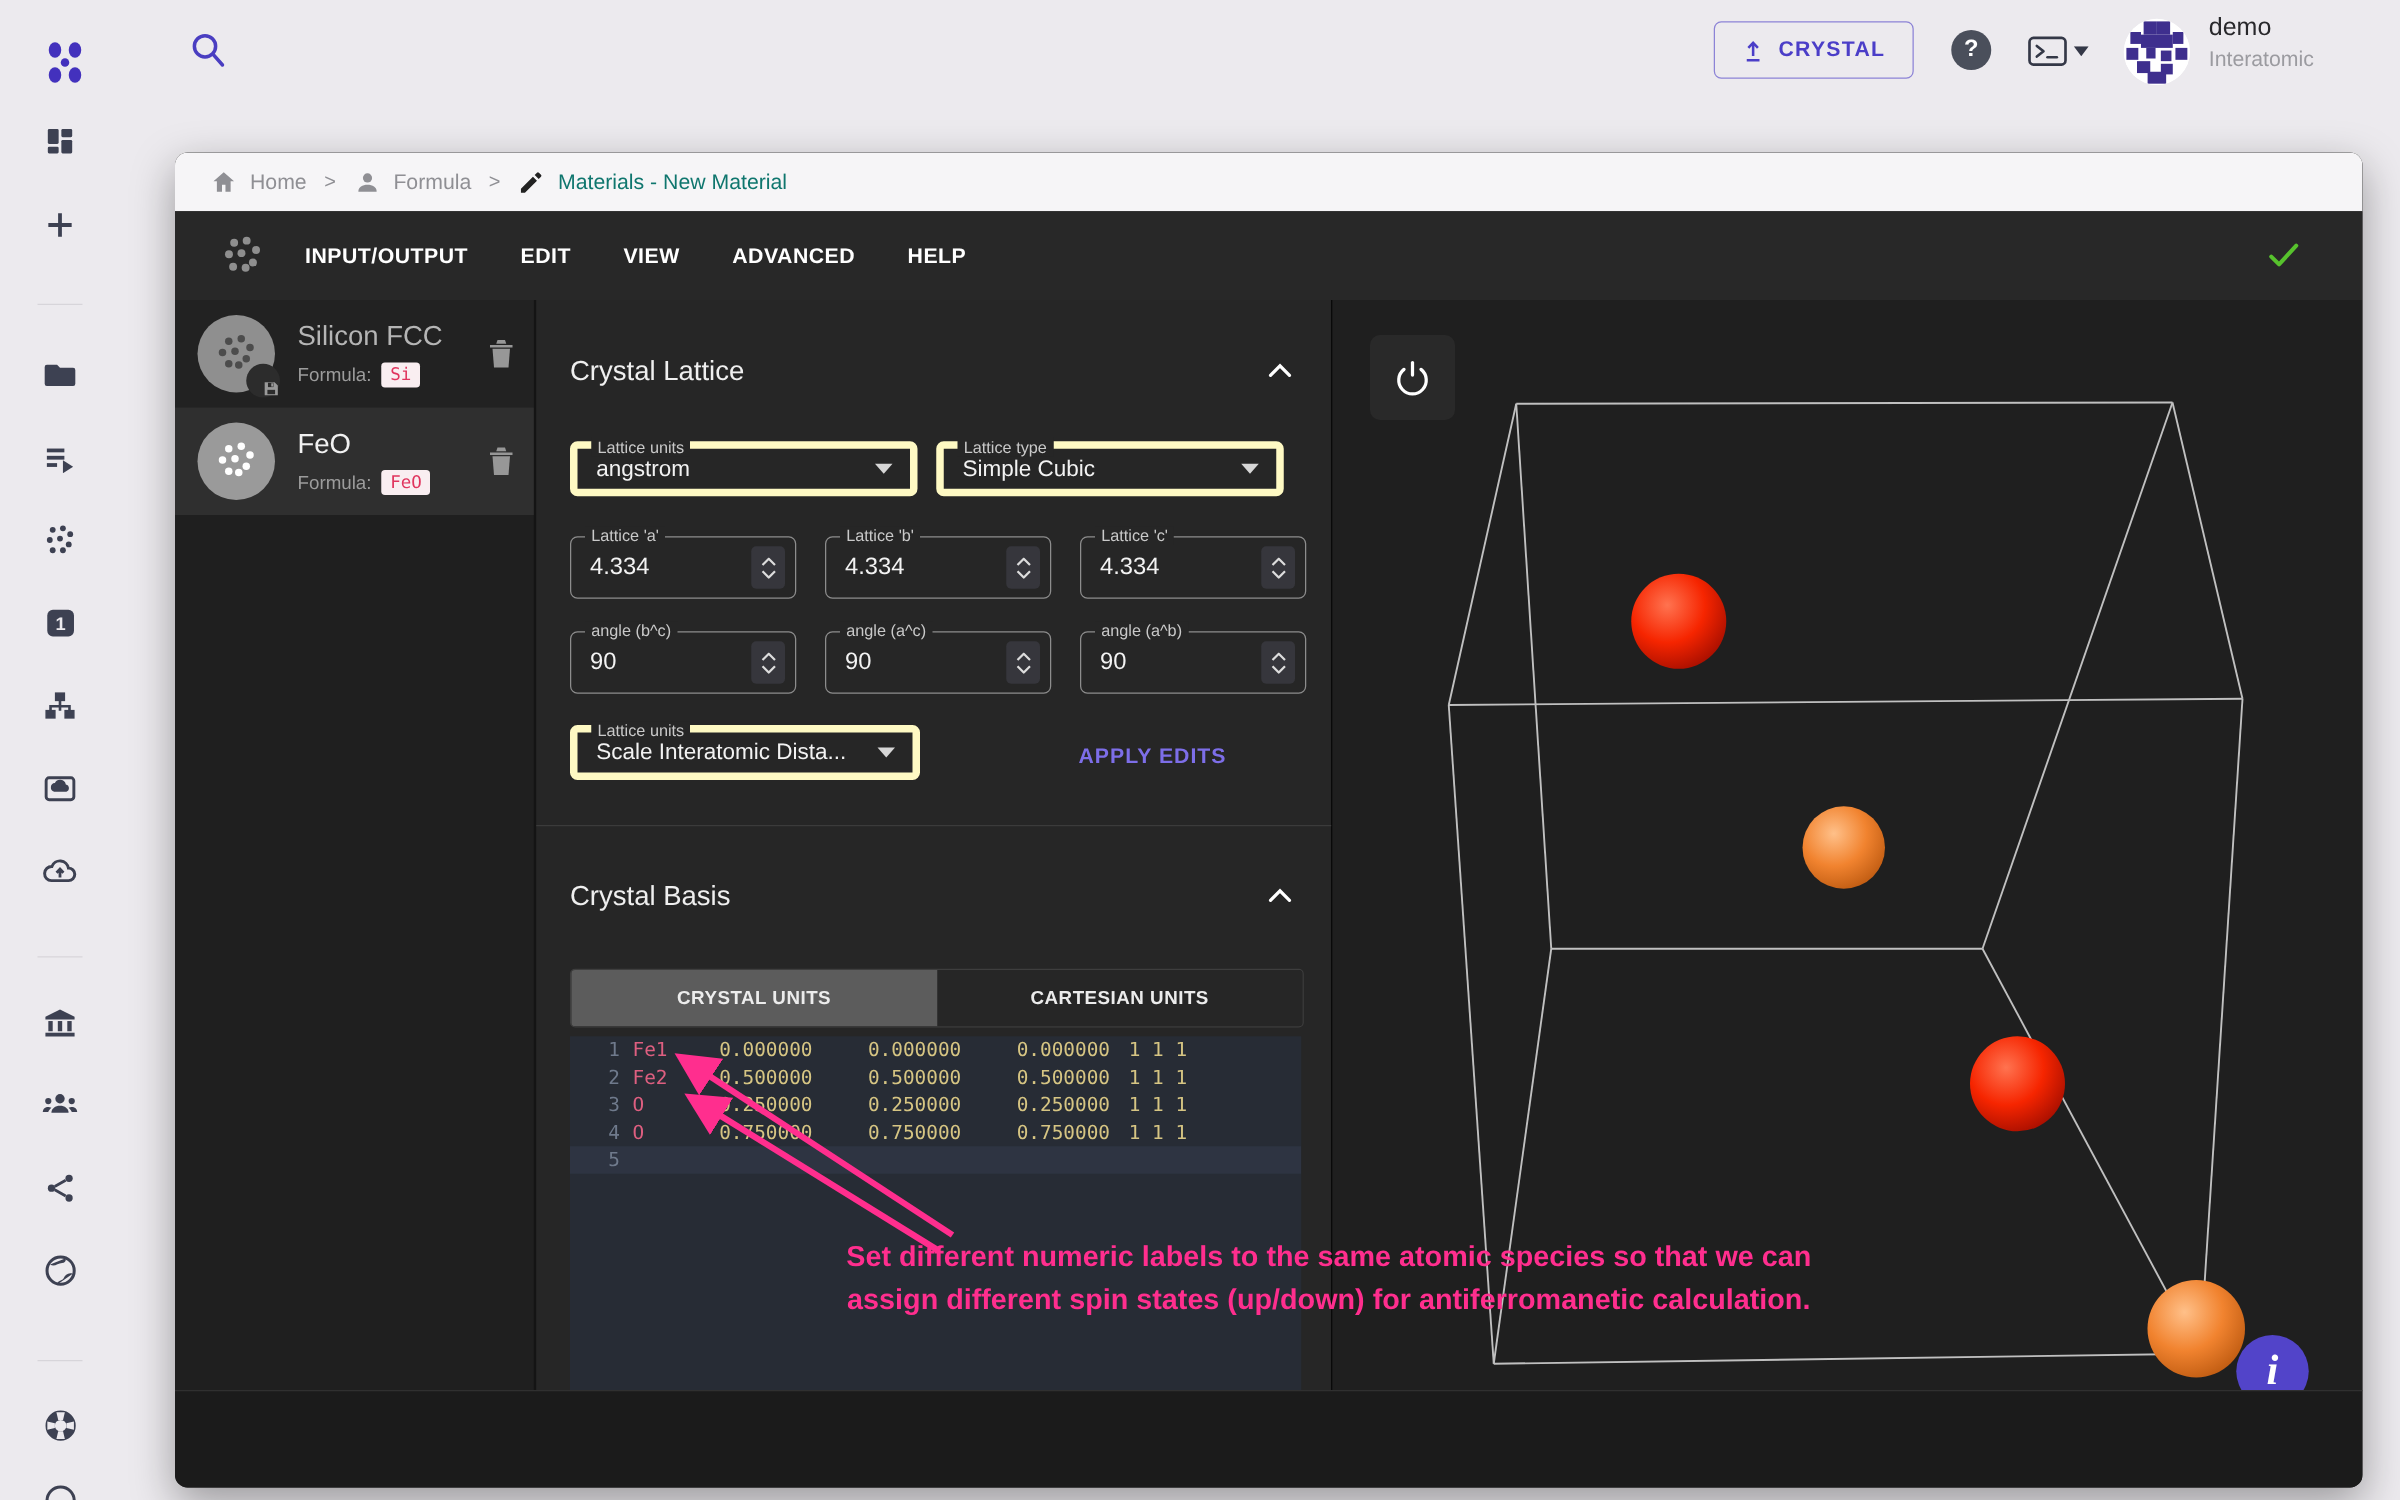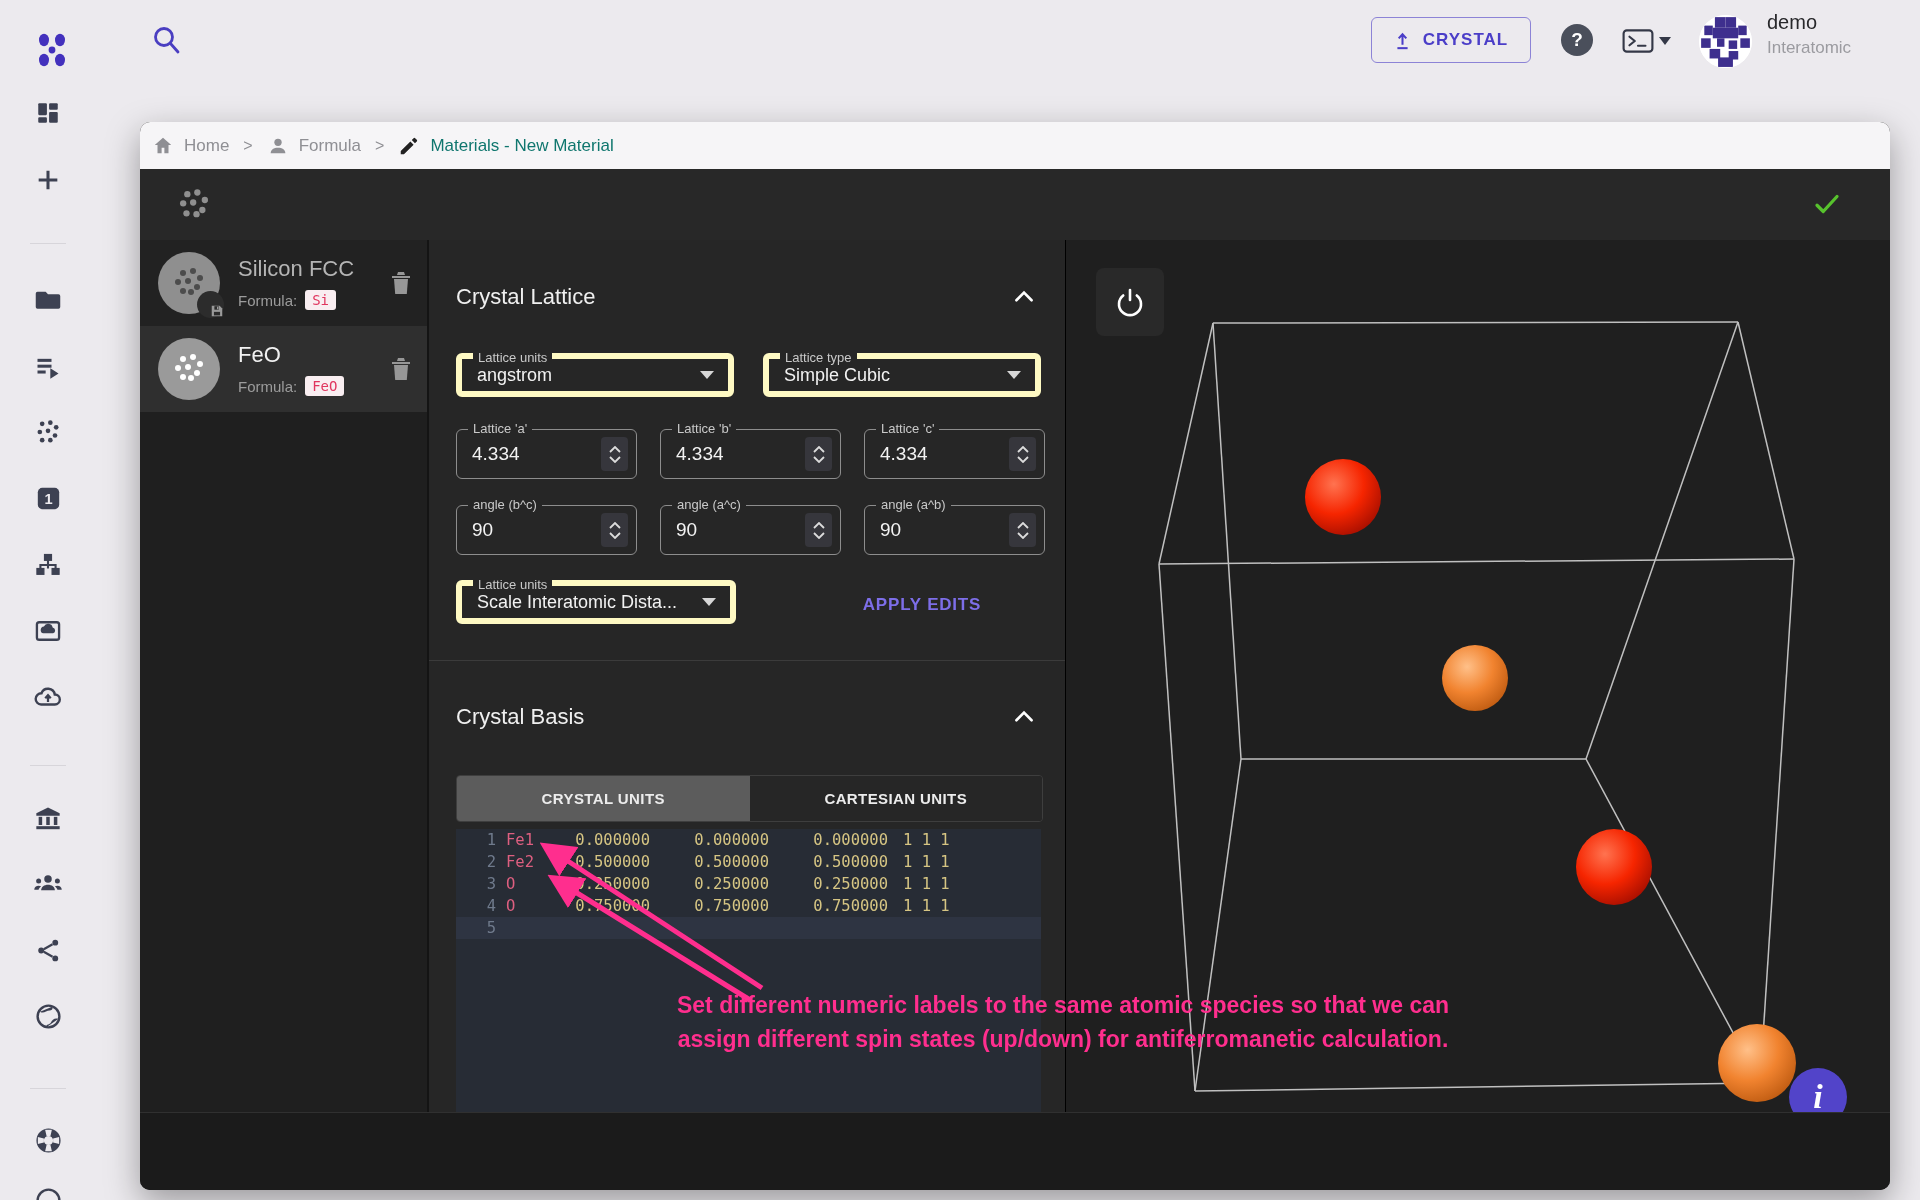--- a/index.html
+++ b/index.html
@@ -20,21 +20,21 @@
     display:flex;align-items:center;justify-content:center;font-weight:bold;font-size:19px;cursor:pointer}
   .term-btn{position:absolute;left:1622px;top:26px;width:62px;height:30px;display:flex;align-items:center;gap:5px;cursor:pointer;color:#343847}
   .avatar{position:absolute;left:1699px;top:15px;width:53px;height:53px;border-radius:50%;overflow:hidden;background:#fff;cursor:pointer}
   .user-block{position:absolute;left:1767px;top:11px;cursor:pointer}
   .user-name{font-size:20px;color:#28282b;margin-bottom:4px}
   .user-plan{font-size:17px;color:#9b9ba0}
 
   
   .window{position:absolute;left:140px;top:122px;width:1750px;height:1068px;border-radius:10px;
     box-shadow:0 12px 34px rgba(0,0,0,.35);overflow:hidden;background:#1f1f1f}
-  .crumbbar{position:absolute;left:0;top:0;width:100%;height:47px;background:#f6f5f7;display:flex;align-items:center;padding-left:12px;box-sizing:border-box;gap:14px}
+  .crumbbar{position:absolute;left:0;top:0;width:100%;height:47px;background:#f6f5f7;display:flex;align-items:center;padding-left:28px;box-sizing:border-box;gap:14px}
   .crumb{display:flex;align-items:center;gap:10px;color:#8f8f94;font-size:17px;cursor:pointer}
   .crumb.current{color:#0f766e;font-weight:normal;cursor:default}
   .crumb-sep{color:#8f8f94;font-size:16px}
   .menubar{position:absolute;left:0;top:47px;width:100%;height:71px;background:#282828;display:flex;align-items:center;box-sizing:border-box;padding-left:34px}
   .menu-dots{width:40px;height:40px;margin-right:30px}
   .menu-item{color:#fff;font-weight:bold;font-size:17px;letter-spacing:.4px;margin-right:42px;cursor:pointer}
   .menu-check{position:absolute;right:48px;top:20px;width:30px;height:30px}
 
   .content{position:absolute;left:0;top:118px;width:100%;height:872px;display:flex}
 
@@ -311,20 +311,28 @@
       <svg class="menu-dots" viewBox="0 0 24 24" fill="#8f8f8f">
           <circle cx="8" cy="5.5" r="1.9"></circle>
           <circle cx="14" cy="4.5" r="1.9"></circle>
           <circle cx="18.5" cy="9" r="1.9"></circle>
           <circle cx="5.5" cy="11" r="1.9"></circle>
           <circle cx="11.5" cy="10.5" r="1.9"></circle>
           <circle cx="17" cy="15" r="1.9"></circle>
           <circle cx="7.5" cy="17" r="1.9"></circle>
           <circle cx="13.5" cy="17.5" r="1.9"></circle>
         </svg>
+      <div style="display:flex">
+
+      <span class="menu-item">INPUT/OUTPUT</span>
+          <span class="menu-item">EDIT</span>
+          <span class="menu-item">VIEW</span>
+          <span class="menu-item">ADVANCED</span>
+          <span class="menu-item">HELP</span>
+        </div>
       <svg class="menu-check" viewBox="0 0 24 24" fill="none" stroke="#57c22d" stroke-width="2.6" stroke-linecap="round" stroke-linejoin="round">
           <path d="M4 13l5 5L20 6"></path>
         </svg>
     </nav>
 
     <div class="content">
 
       <section class="mat-list">
 
           <div class="mat-item">
@@ -395,21 +403,21 @@
         <div class="section-title" style="top:44px">Crystal Lattice</div>
         <svg class="collapse" style="top:44px" viewBox="0 0 24 24" fill="none" stroke="#fff" stroke-width="2.4" stroke-linecap="round">
             <path d="M5 15l7-7 7 7"></path>
           </svg>
 
         <div class="fld" style="left:27px;top:113px;width:278px;height:44px;cursor:pointer">
           <span class="fld-label">Lattice units</span>
           <span class="fld-value">angstrom</span>
           <span class="fld-caret"></span>
         </div>
-        <div class="fld" style="left:334px;top:113px;width:278px;height:44px;cursor:pointer">
+        <div class="fld" style="left:320px;top:113px;width:278px;height:44px;cursor:pointer">
           <span class="fld-label">Lattice type</span>
           <span class="fld-value">Simple Cubic</span>
           <span class="fld-caret"></span>
         </div>
 
         <div class="num-grid">
 
             <div class="num-fld">
               <span class="fld-label">Lattice 'a'</span>
               <span class="fld-value" style="font-size:19px">4.334</span>

